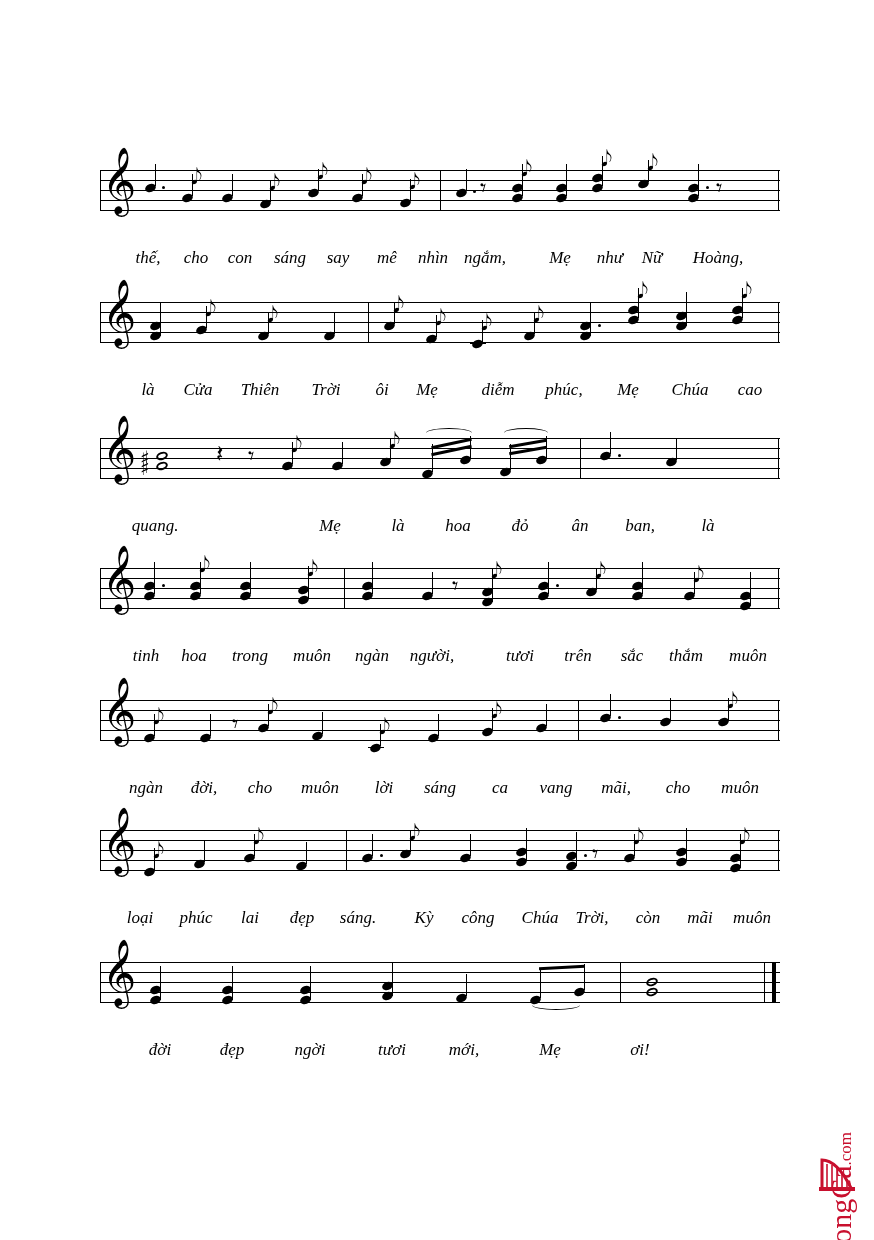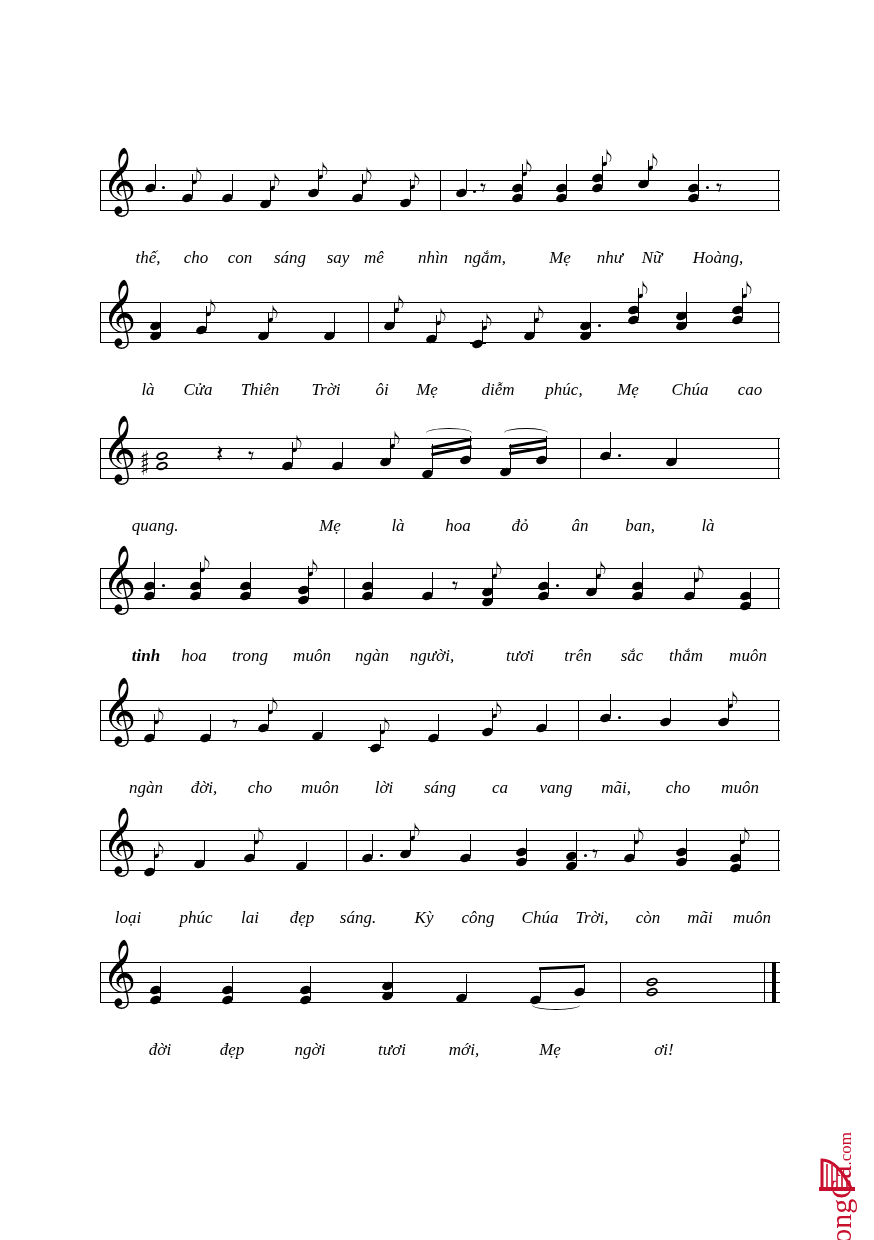--- a/index.html
+++ b/index.html
@@ -266,21 +266,21 @@
       <div class="rest" style="left:616px; top:6px;">𝄾</div>
 
       <div class="barline" style="left:678px;"></div>
     </div>
     <div class="lyrics" style="top:78px;">
       <span class="syl" style="left:48px;">thế,</span>
       <span class="syl" style="left:96px;">cho</span>
       <span class="syl" style="left:140px;">con</span>
       <span class="syl" style="left:190px;">sáng</span>
       <span class="syl" style="left:238px;">say</span>
-      <span class="syl" style="left:274px;text-align:right;">mê</span>
+      <span class="syl" style="left:287px;text-align:right;">mê</span>
       <span class="syl" style="left:333px;">nhìn</span>
       <span class="syl" style="left:385px;">ngắm,</span>
       <span class="syl" style="left:460px;">Mẹ</span>
       <span class="syl" style="left:510px;">như</span>
       <span class="syl" style="left:552px;">Nữ</span>
       <span class="syl" style="left:618px;">Hoàng,</span>
     </div>
   </div>
 
   <div class="system" style="top:302px;">
@@ -492,21 +492,21 @@
       <div class="stem" style="left:594px; top:4px; height:22px;"></div>
       <div class="flag" style="left:593px; top:-4px;">𝅘𝅥𝅮</div>
 
       <div class="head" style="left:640px; top:34px;"></div>
       <div class="head" style="left:640px; top:24px;"></div>
       <div class="stem" style="left:650px; top:4px; height:34px;"></div>
 
       <div class="barline" style="left:678px;"></div>
     </div>
     <div class="lyrics" style="top:78px;">
-      <span class="syl" style="left:46px;font-weight:bold;">tinh</span>
+      <span class="syl" style="left:46px;">tinh</span>
       <span class="syl" style="left:94px;">hoa</span>
       <span class="syl" style="left:150px;">trong</span>
       <span class="syl" style="left:212px;">muôn</span>
       <span class="syl" style="left:272px;">ngàn</span>
       <span class="syl" style="left:332px;">người,</span>
       <span class="syl" style="left:420px;">tươi</span>
       <span class="syl" style="left:478px;">trên</span>
       <span class="syl" style="left:532px;">sắc</span>
       <span class="syl" style="left:586px;">thắm</span>
       <span class="syl" style="left:648px;">muôn</span>
@@ -639,21 +639,21 @@
       <div class="stem" style="left:586px; top:-2px; height:32px;"></div>
 
       <div class="head" style="left:630px; top:34px;"></div>
       <div class="head" style="left:630px; top:24px;"></div>
       <div class="stem" style="left:640px; top:4px; height:34px;"></div>
       <div class="flag" style="left:639px; top:-4px;">𝅘𝅥𝅮</div>
 
       <div class="barline" style="left:678px;"></div>
     </div>
     <div class="lyrics" style="top:78px;">
-      <span class="syl" style="left:28px;">loại</span>
+      <span class="syl" style="left:40px;">loại</span>
       <span class="syl" style="left:96px;">phúc</span>
       <span class="syl" style="left:150px;">lai</span>
       <span class="syl" style="left:202px;">đẹp</span>
       <span class="syl" style="left:258px;">sáng.</span>
       <span class="syl" style="left:324px;">Kỳ</span>
       <span class="syl" style="left:378px;">công</span>
       <span class="syl" style="left:440px;">Chúa</span>
       <span class="syl" style="left:492px;">Trời,</span>
       <span class="syl" style="left:548px;">còn</span>
       <span class="syl" style="left:600px;">mãi</span>
@@ -705,21 +705,21 @@
       <div class="endbar-thin" style="left:664px;"></div>
       <div class="endbar-thick" style="left:672px;"></div>
     </div>
     <div class="lyrics" style="top:78px;">
       <span class="syl" style="left:60px;">đời</span>
       <span class="syl" style="left:132px;">đẹp</span>
       <span class="syl" style="left:210px;">ngời</span>
       <span class="syl" style="left:292px;">tươi</span>
       <span class="syl" style="left:364px;">mới,</span>
       <span class="syl" style="left:450px;">Mẹ</span>
-      <span class="syl" style="left:540px;margin-left:24px;">ơi!</span>
+      <span class="syl" style="left:540px;">ơi!</span>
     </div>
   </div>
 
   <div class="watermark">
     <div class="wm-text"><span>TruongCa</span><span class="dotcom">.com</span></div>
     <svg class="wm-icon" viewBox="0 0 38 40">
       <path d="M4 36 L4 8 Q19 8 33 36" fill="none" stroke="#c8102e" stroke-width="3"></path>
       <line x1="9" y1="36" x2="9" y2="12" stroke="#c8102e" stroke-width="1.6"></line>
       <line x1="14" y1="36" x2="14" y2="13" stroke="#c8102e" stroke-width="1.6"></line>
       <line x1="19" y1="36" x2="19" y2="16" stroke="#c8102e" stroke-width="1.6"></line>

